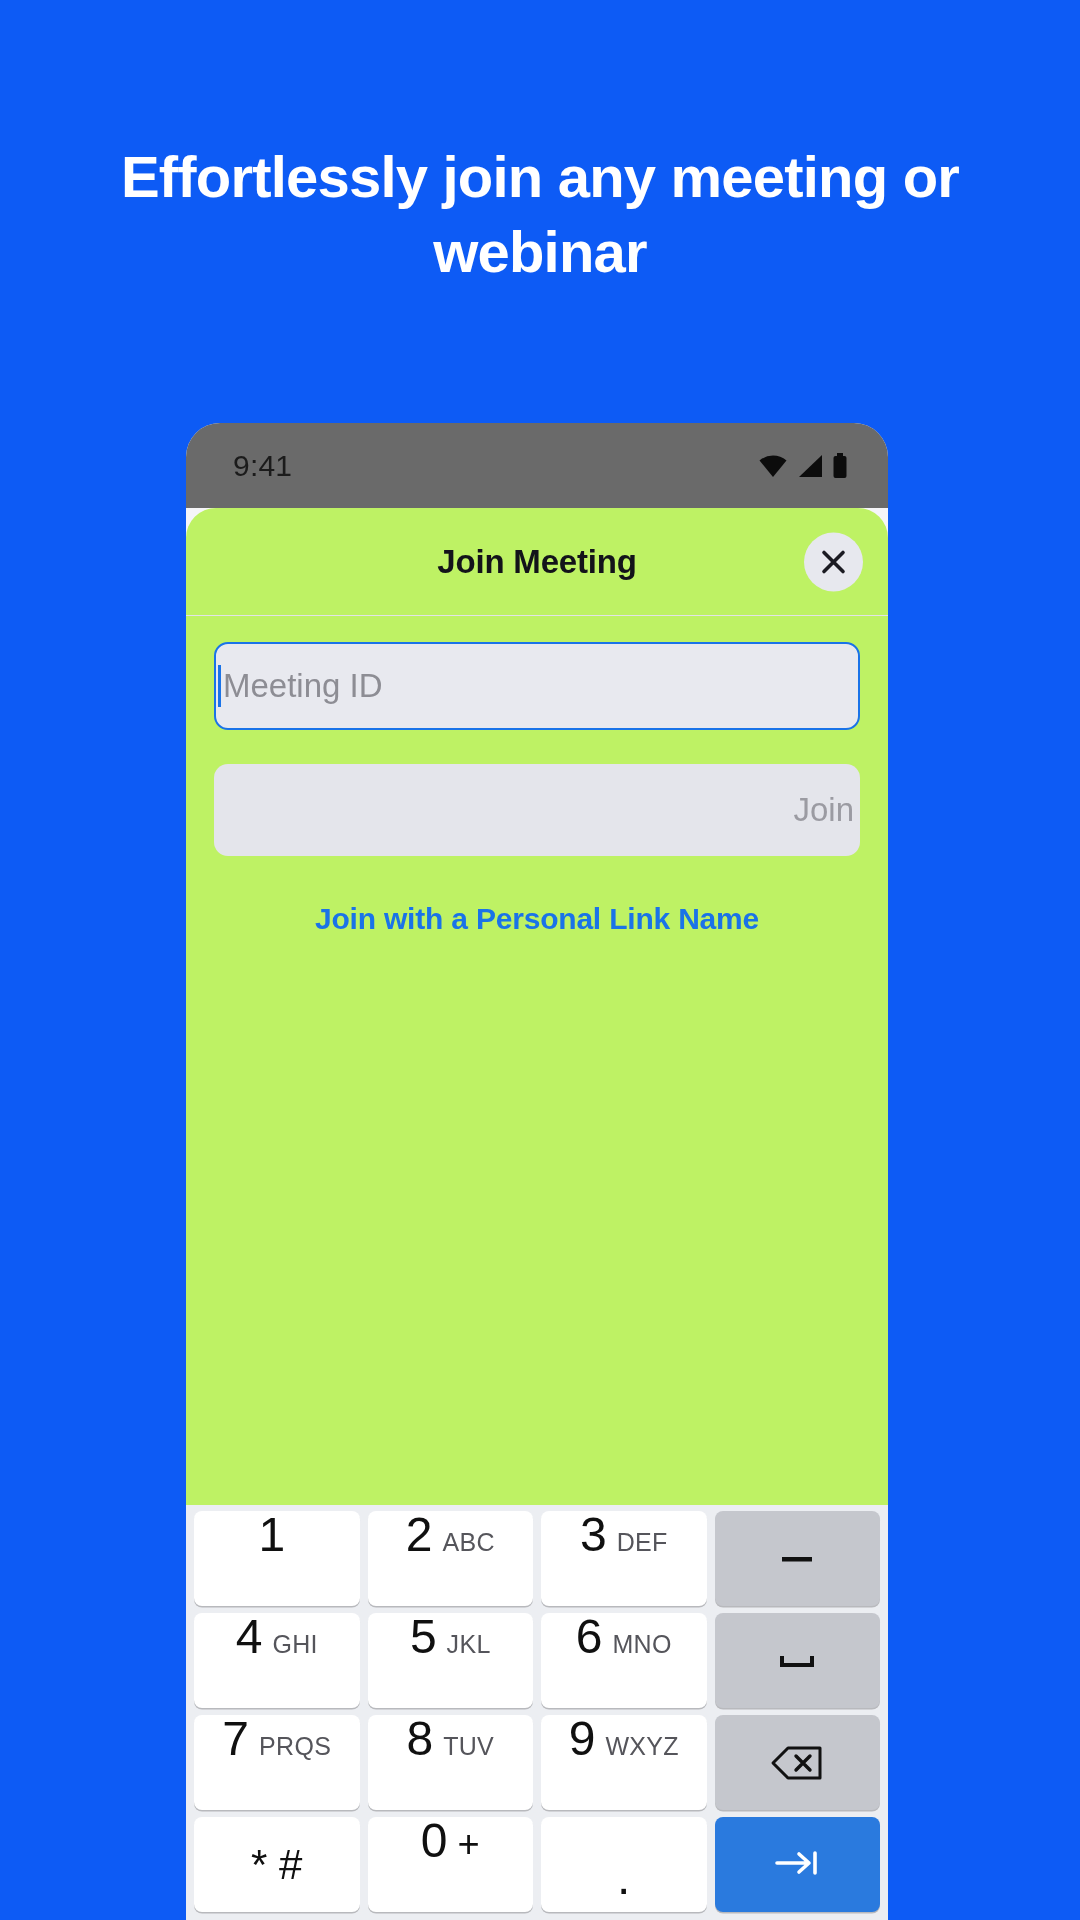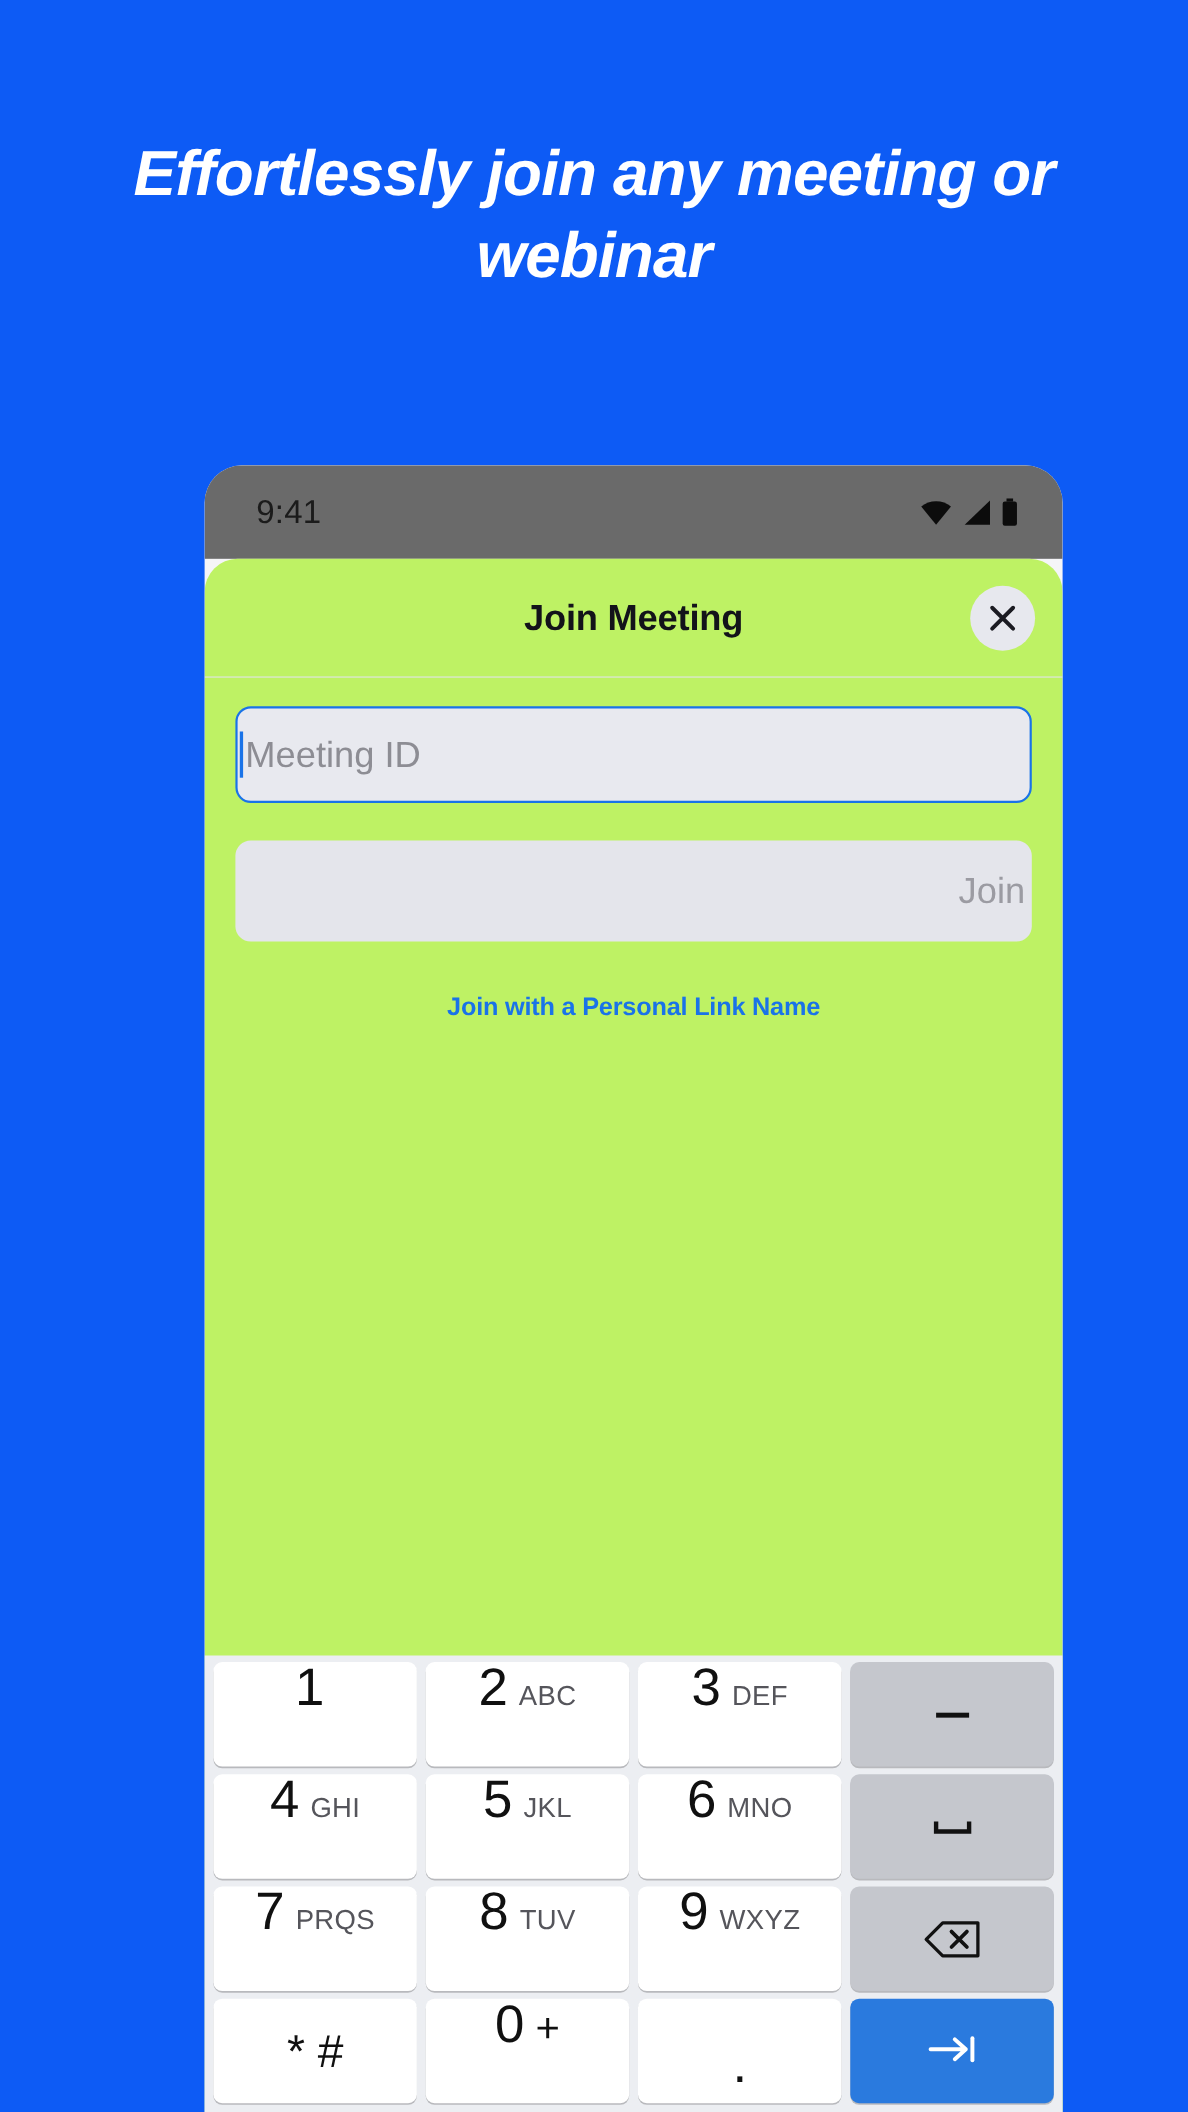--- a/index.html
+++ b/index.html
@@ -11,40 +11,39 @@
     height: 1920px;
     background: #0d5bf5;
     font-family: "Liberation Sans", sans-serif;
     overflow: hidden;
     position: relative;
   }
 
   
   .headline {
     position: absolute;
-    top: 120px;
+    top: 139px;
     left: 0;
     width: 1080px;
     text-align: center;
     color: #ffffff;
     font-size: 58px;
     font-weight: bold;
     line-height: 1.30;
     letter-spacing: -0.8px;
     padding: 0 70px;
     box-sizing: border-box;
-    font-style: italic;
   }
 
   
   .phone {
     position: absolute;
     left: 186px;
     top: 423px;
-    width: 780px;
+    width: 702px;
     height: 1497px;
     border-radius: 34px 34px 0 0;
     overflow: hidden;
     background: #f5f5f8;
   }
 
   
   .statusbar {
     height: 85px;
     background: #6a6a6a;
@@ -153,21 +152,21 @@
     font-size: 33px;
     color: #9b9ba2;
     cursor: default;
     text-align: right;
   }
   .personal-link {
     display: block;
     margin-top: 46px;
     text-align: center;
     color: #1a73e8;
-    font-size: 23px;
+    font-size: 30px;
     font-weight: bold;
     text-decoration: none;
     letter-spacing: -0.2px;
   }
 
   
   .keyboard {
     background: #eceef2;
     padding: 6px 4px 8px 4px;
     flex: none;

